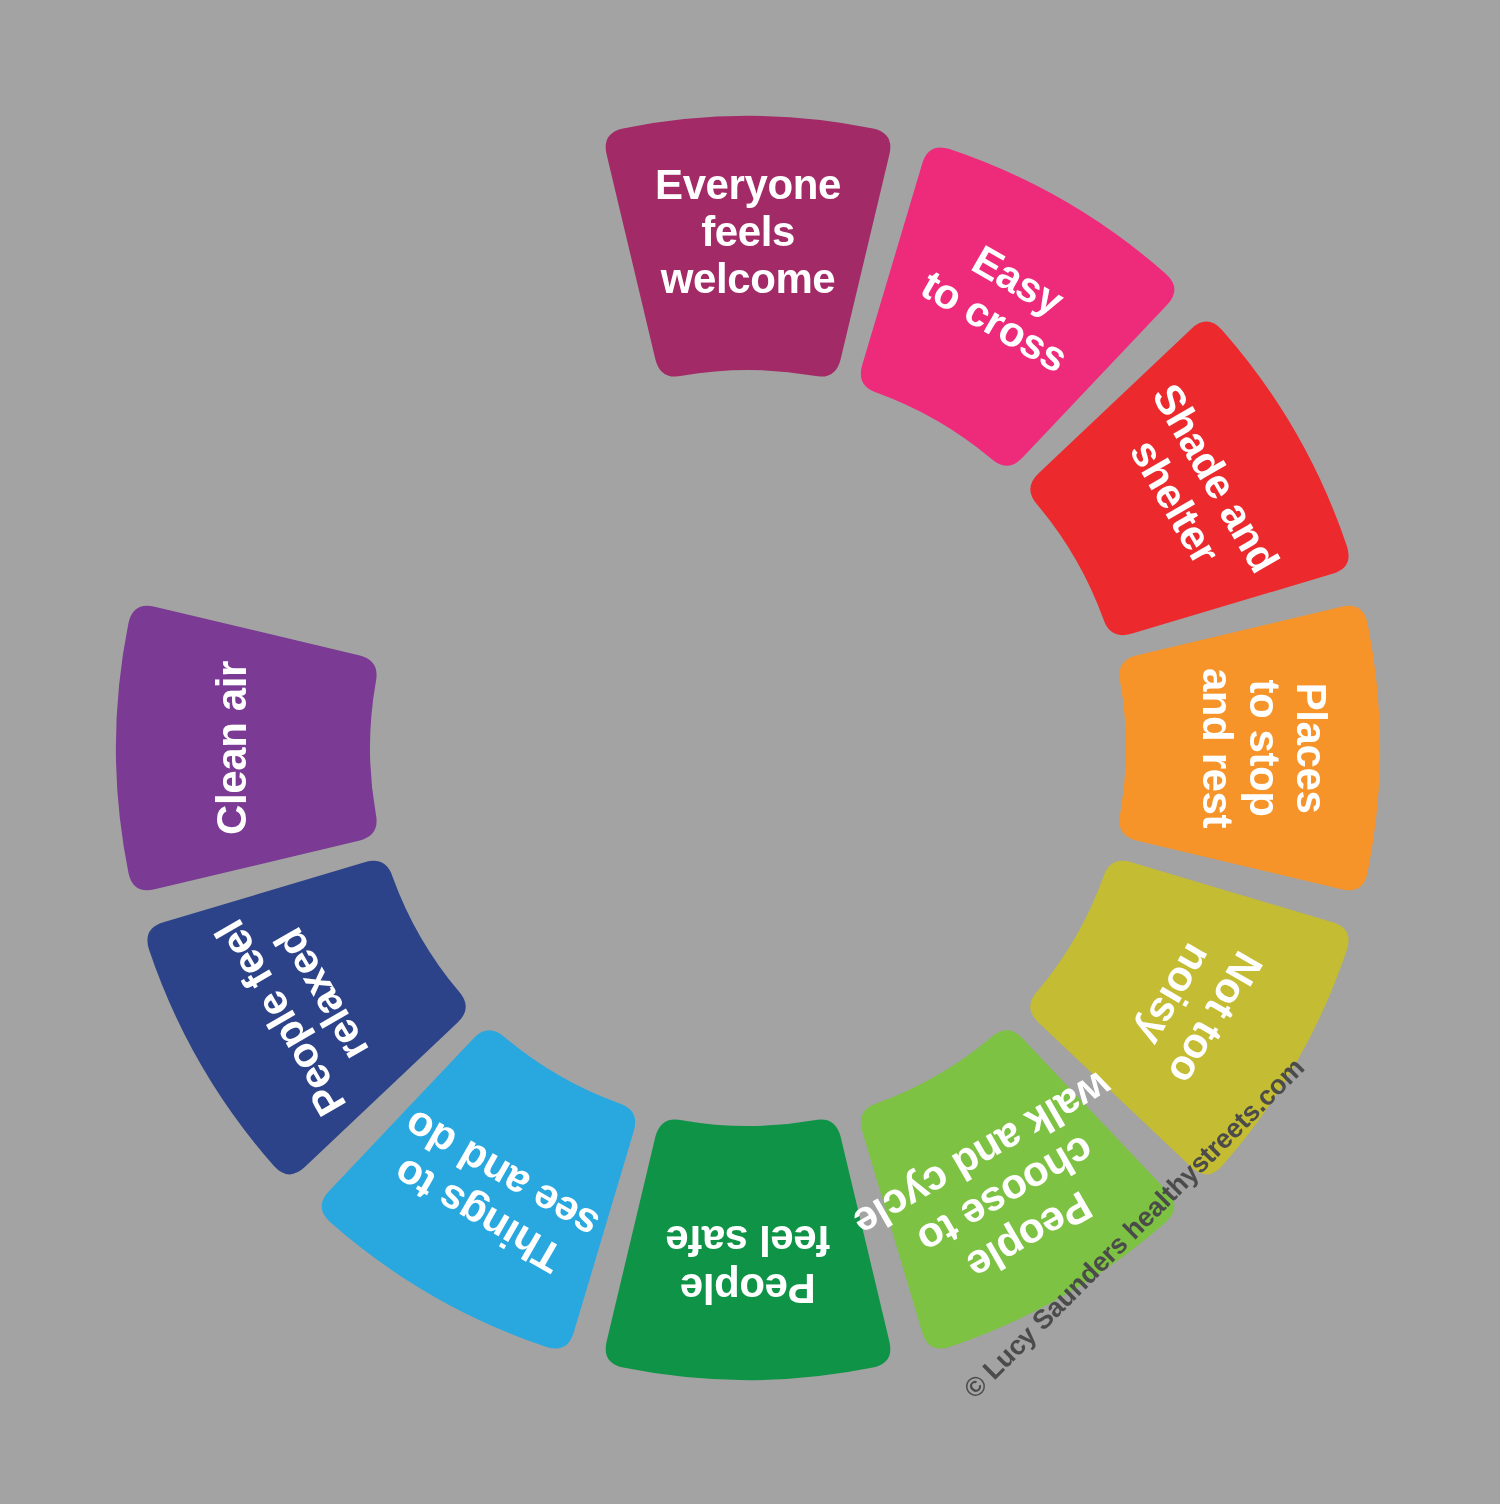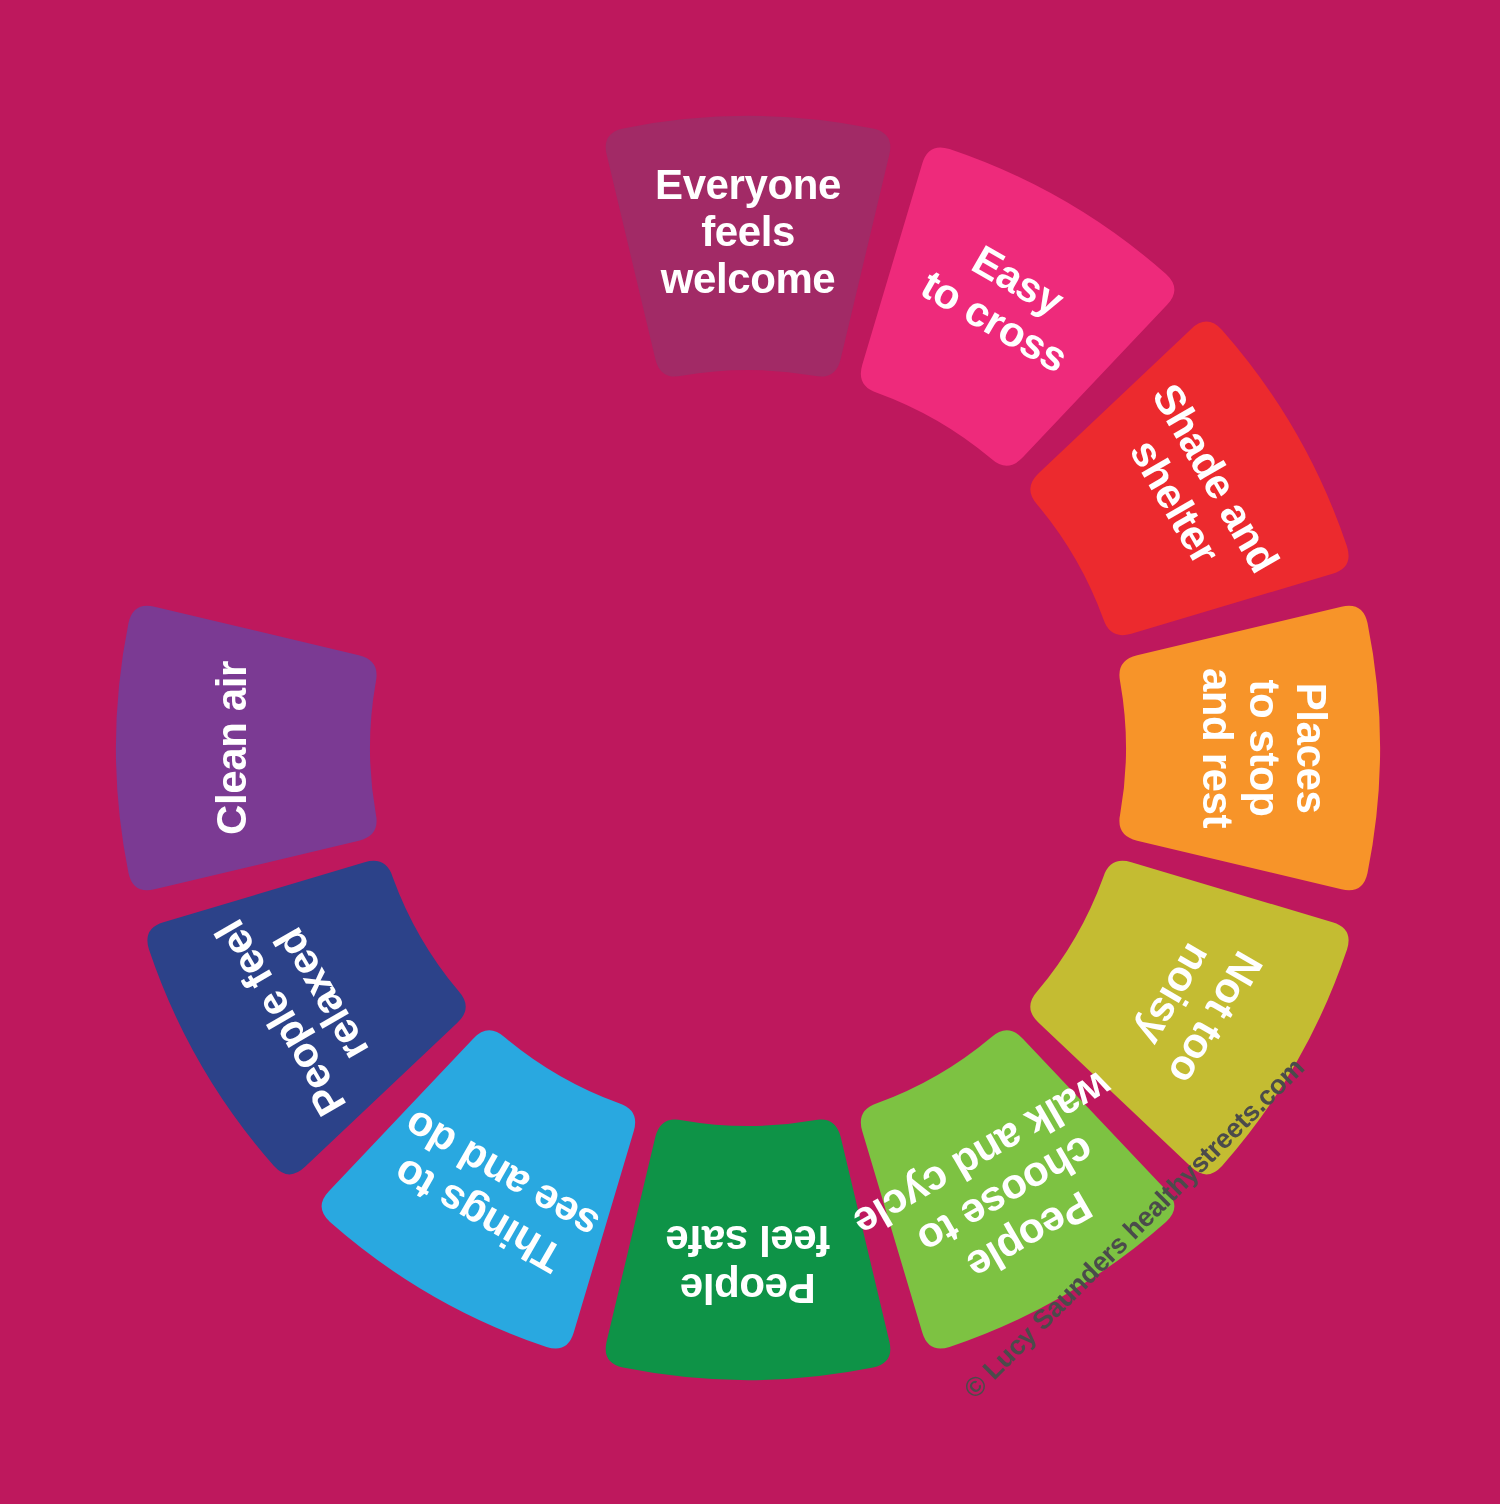--- a/index.html
+++ b/index.html
@@ -11,21 +11,21 @@
   body {
     width: 1500px;
     height: 1504px;
     overflow: hidden;
     font-family: "Liberation Sans", sans-serif;
   }
   #wheel-stage {
     position: relative;
     width: 1500px;
     height: 1504px;
-    background: #be185d;
+    background: #a3a3a3;
   }
   #wheel-svg {
     position: absolute;
     left: 0;
     top: 0;
     width: 1500px;
     height: 1504px;
     display: block;
   }
   .segment-path {

